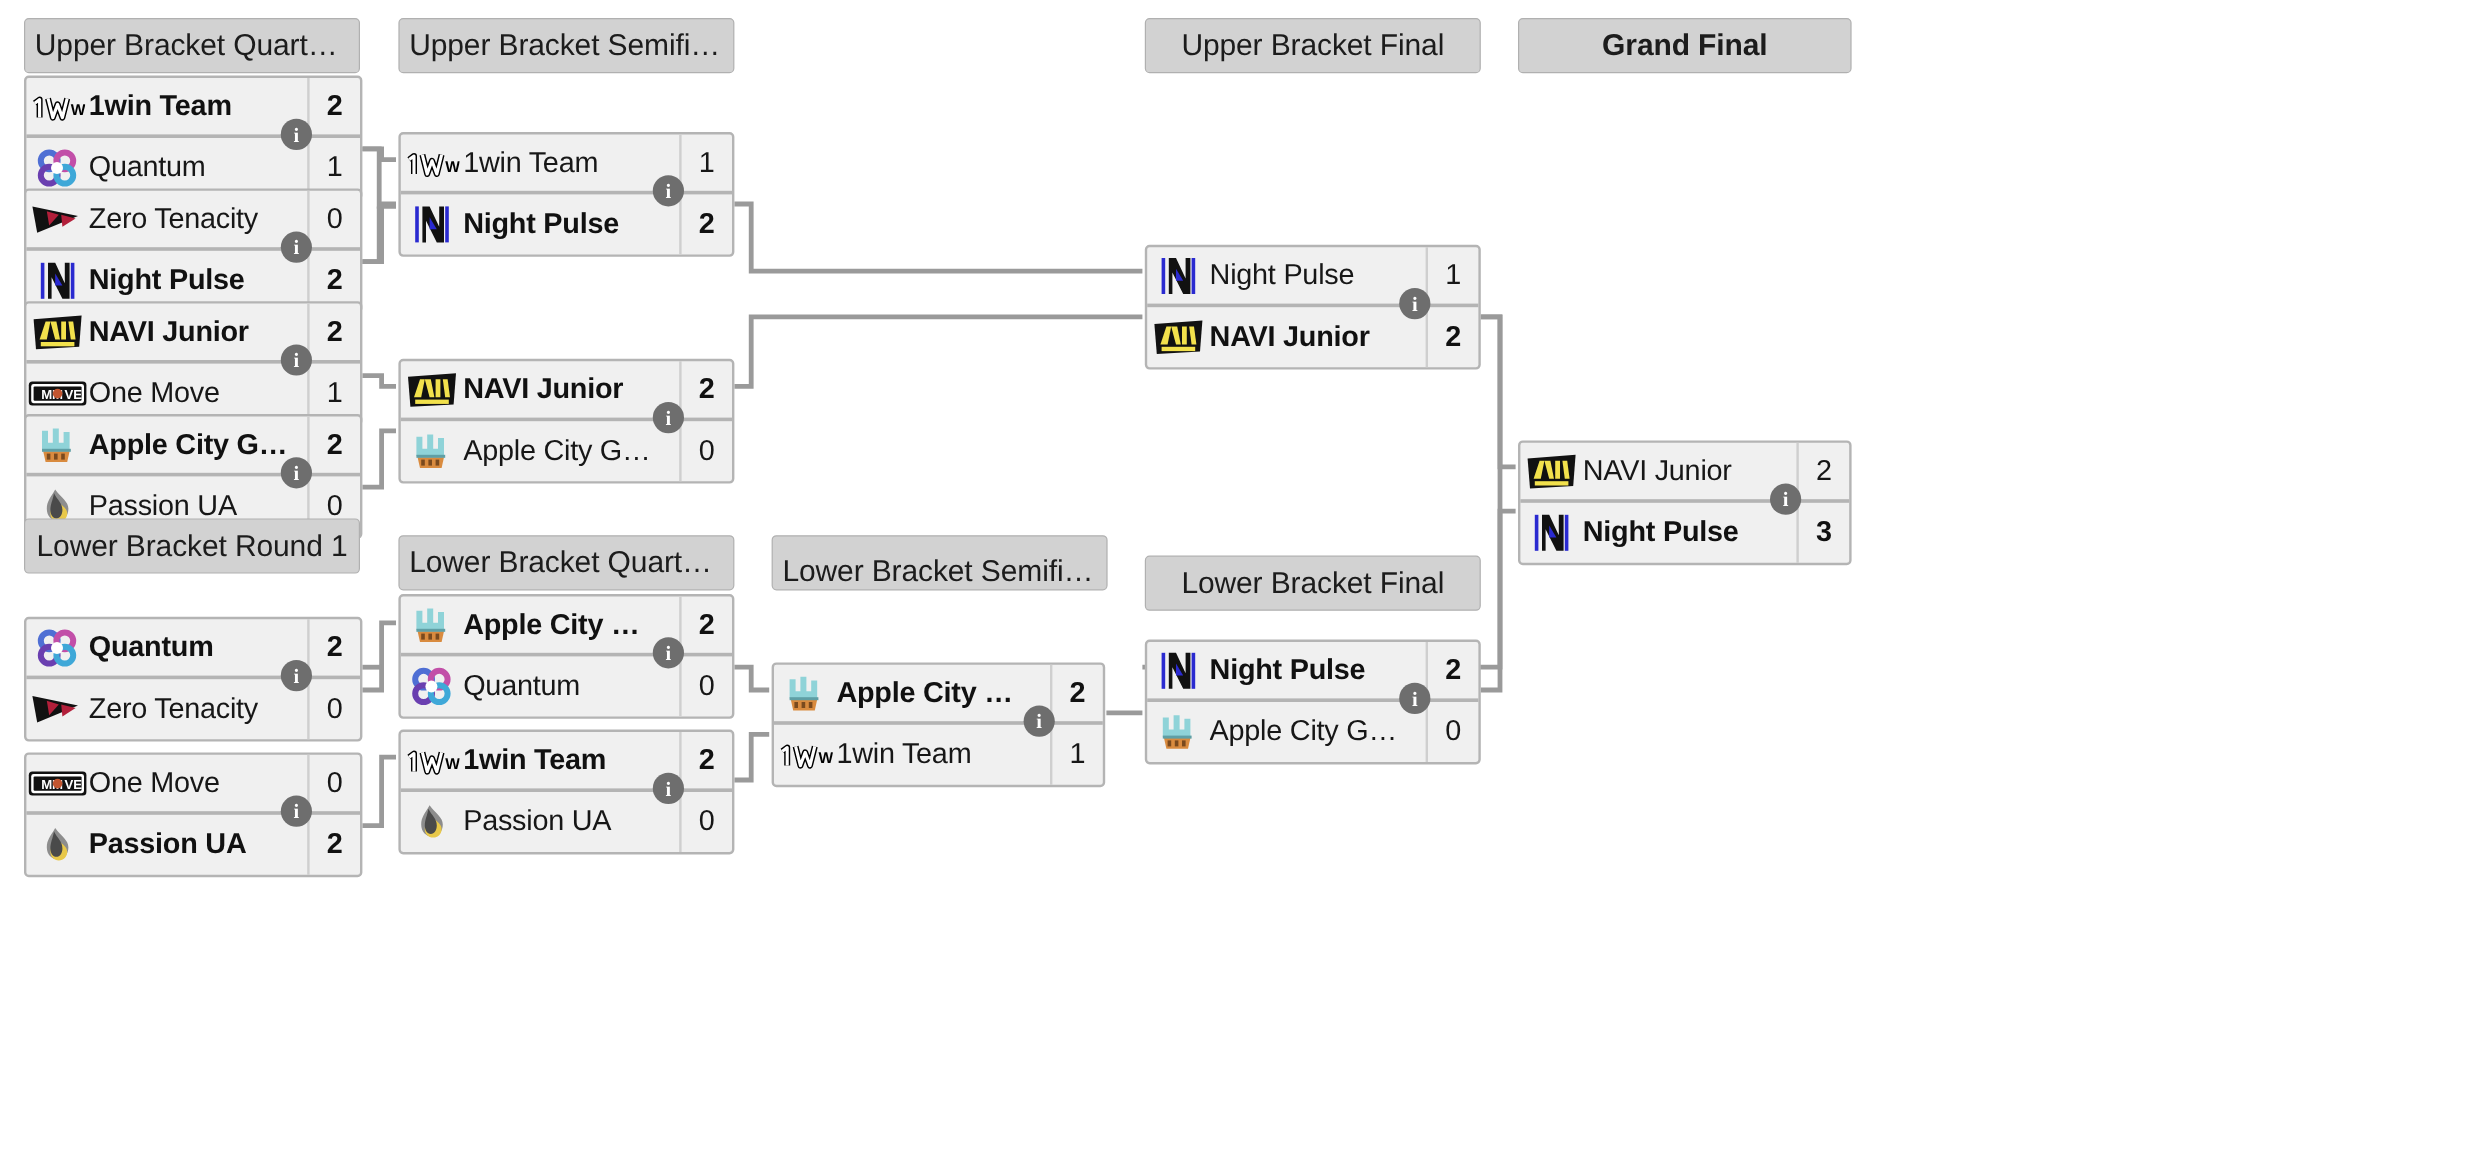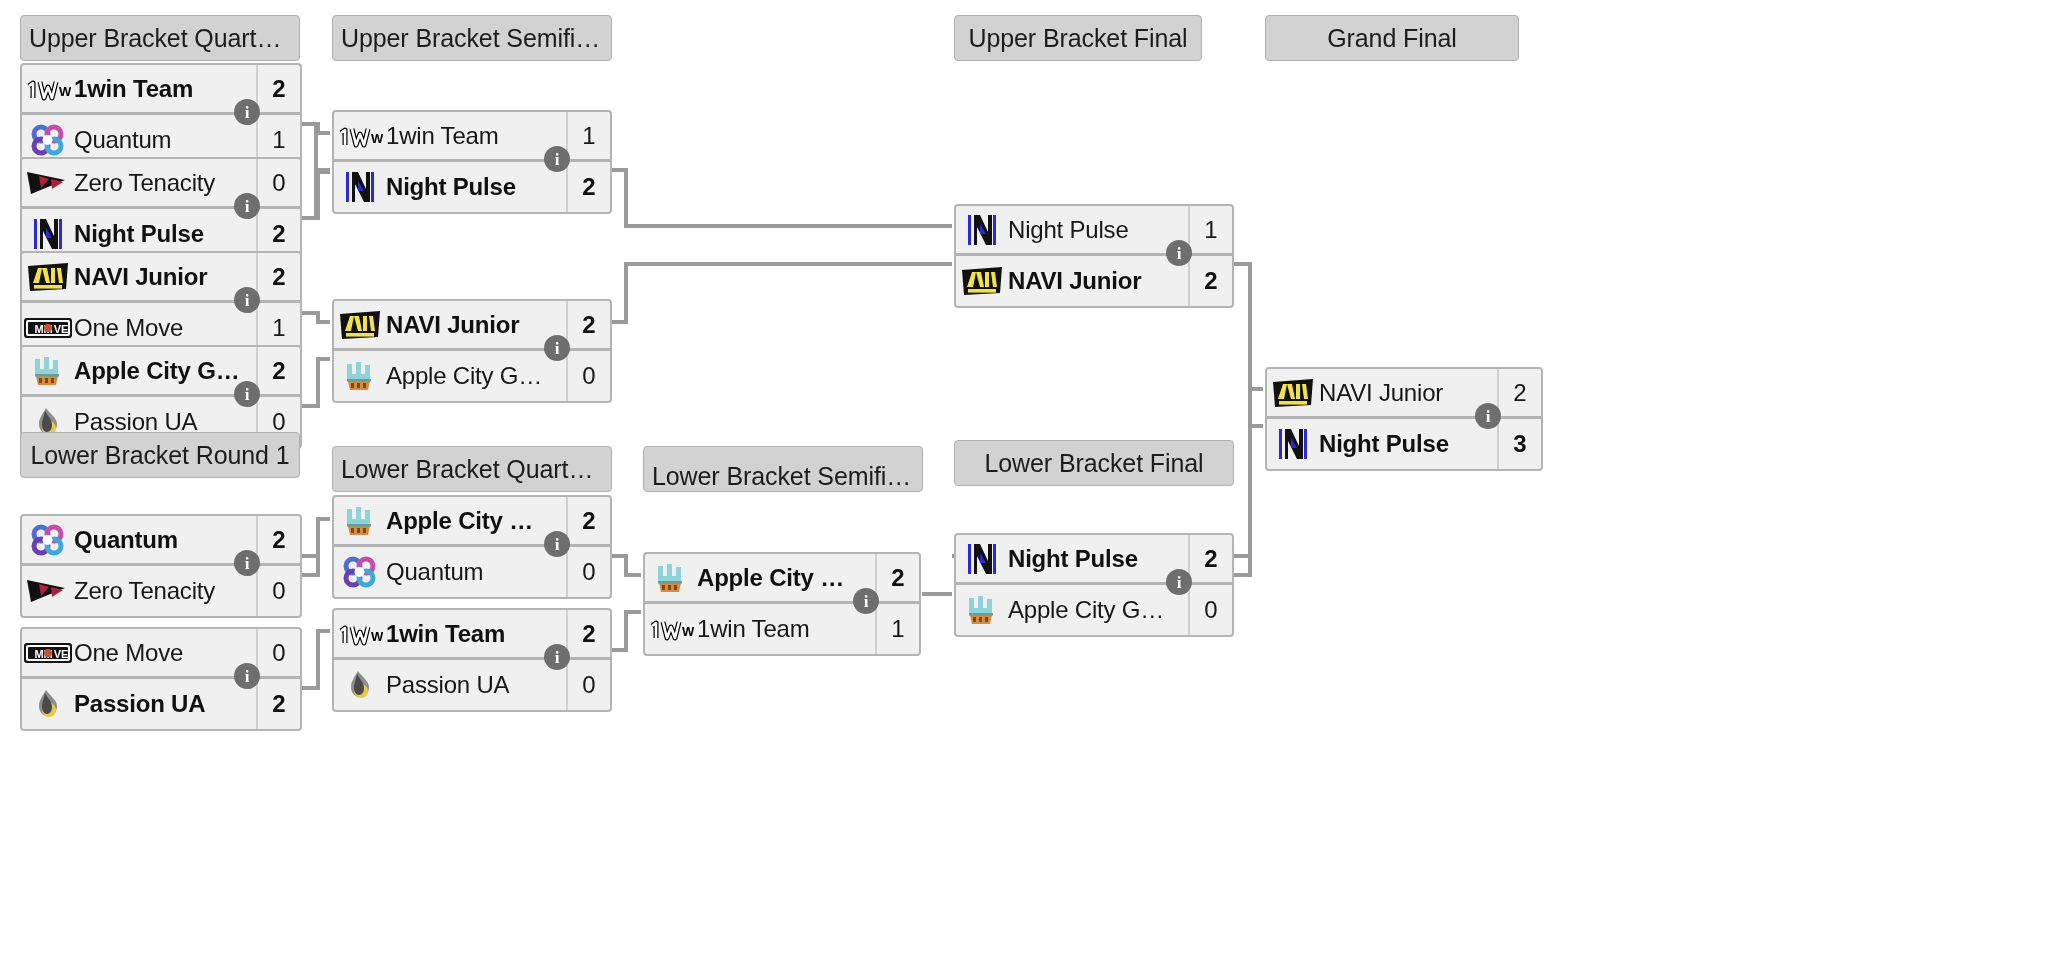--- a/index.html
+++ b/index.html
@@ -152,36 +152,36 @@
 
     <path d="M1234 575 L1250 575 L1250 426 L1263 426"></path>
   </svg>
 
   <div class="round-header" style="left:20px;top:15px;width:280px;">
     <span class="round-header-label">Upper Bracket Quarterfin...</span>
   </div>
   <div class="round-header" style="left:332px;top:15px;width:280px;">
     <span class="round-header-label">Upper Bracket Semifinals</span>
   </div>
-  <div class="round-header" style="left:954px;top:15px;width:248px;">
+  <div class="round-header" style="left:954px;top:15px;width:280px;">
     <span class="round-header-label">Upper Bracket Final</span>
   </div>
-  <div class="round-header" style="left:1265px;top:15px;width:254px;">
+  <div class="round-header" style="left:1265px;top:15px;width:278px;font-weight:bold;">
     <span class="round-header-label">Grand Final</span>
   </div>
   <div class="round-header" style="left:20px;top:432px;width:280px;">
     <span class="round-header-label">Lower Bracket Round 1</span>
   </div>
   <div class="round-header" style="left:332px;top:446px;width:280px;">
     <span class="round-header-label">Lower Bracket Quarterfin...</span>
   </div>
   <div class="round-header" style="left:643px;top:446px;width:280px;align-items:flex-end;">
     <span class="round-header-label">Lower Bracket Semifinal</span>
   </div>
-  <div class="round-header" style="left:954px;top:440px;width:280px;">
+  <div class="round-header" style="left:954px;top:463px;width:280px;">
     <span class="round-header-label">Lower Bracket Final</span>
   </div>
 
   <div class="match" style="left:20px;top:63px;width:282px;">
       <div class="match-row top winner">
         <span class="row-logo">
           <svg width="46" height="30" viewBox="0 0 46 30">
       <g stroke="#000" stroke-width="5" stroke-linejoin="round" fill="none">
         <path d="M8 24 L8 9 L4 12"></path>
               <path d="M15 8 L19 24 L23 13 L27 24 L31 8"></path>

